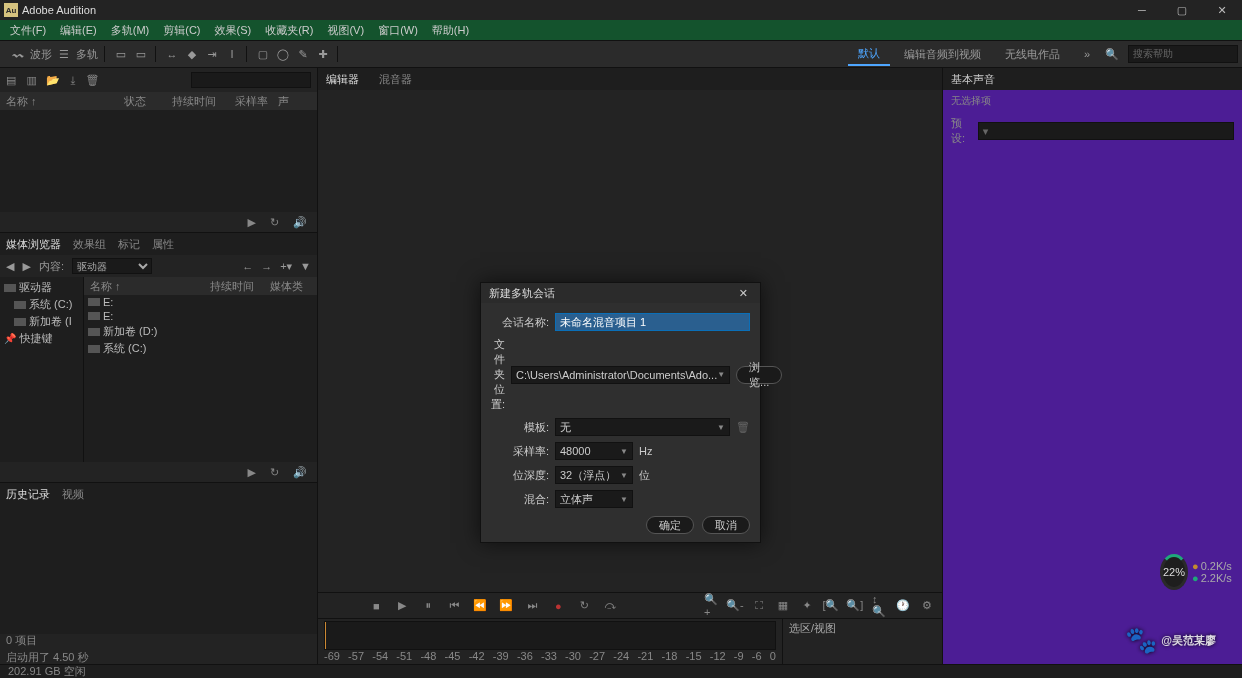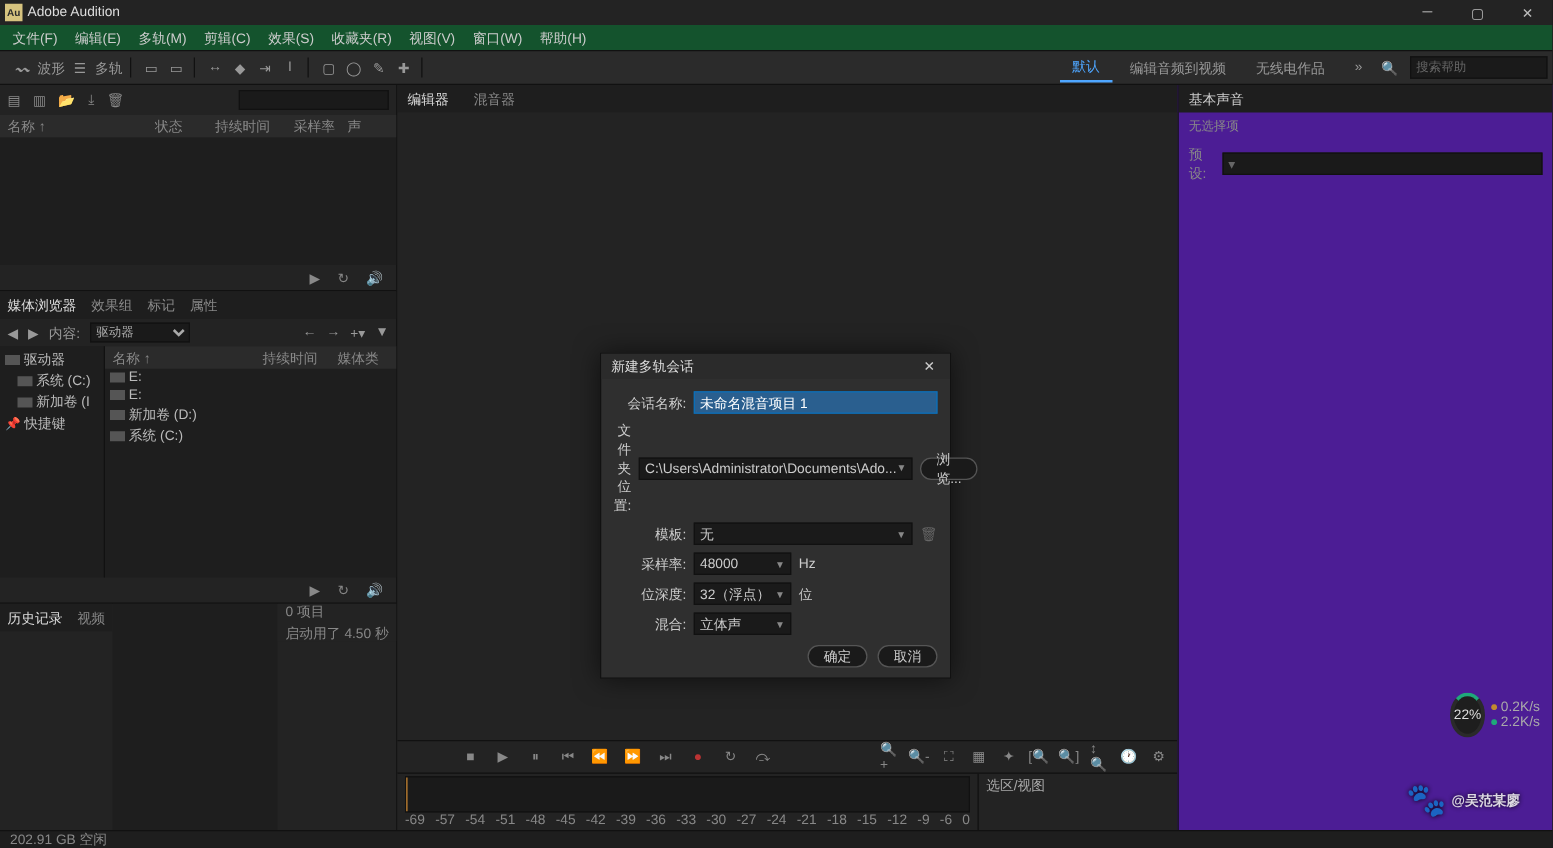--- a/index.html
+++ b/index.html
@@ -58,21 +58,21 @@
 .media-tree { width:84px; background:#1e1e1e; border-right:1px solid #111; padding:2px 0; }
 .media-list { flex:1; background:#1e1e1e; }
 .media-list-hdr { height:18px; background:#2b2b2b; display:flex; align-items:center; padding:0 6px; color:#888; font-size:10px;}
 .media-list-hdr span:nth-child(1){width:120px;}
 .media-list-hdr span:nth-child(2){width:60px;}
 .tree-item { padding:1px 4px; color:#bbb; display:flex; align-items:center; gap:3px; font-size:10px;}
 .tree-item .disk { width:12px; height:8px; background:#555; display:inline-block;}
 .media-footer { height:20px; display:flex; align-items:center; justify-content:flex-end; gap:14px; padding-right:10px; color:#888;}
 
 
-.history-panel { flex:1; display:flex; flex-direction:row;}
+.history-panel { flex:1; display:flex; flex-direction:column;}
 .history-body { flex:1; background:#1e1e1e; }
 .history-footer { height:30px; background:#232323; padding:2px 6px; color:#888; font-size:10px; display:flex; flex-direction:column; justify-content:center; gap:2px;}
 
 
 .editor-tabs { height:22px; background:#1e1e1e; display:flex; align-items:center; padding:0 8px; gap:20px;}
 .editor-area { flex:1; background:#232323; position:relative;}
 .transport { height:26px; background:#232323; border-top:1px solid #111; display:flex; align-items:center; padding:0 8px;}
 .transport-center { margin:0 auto; display:flex; gap:12px; color:#888; align-items:center;}
 .transport-right { display:flex; gap:10px; color:#888; margin-left:auto;}
 .tbtn { width:14px; height:14px; display:flex; align-items:center; justify-content:center;}

